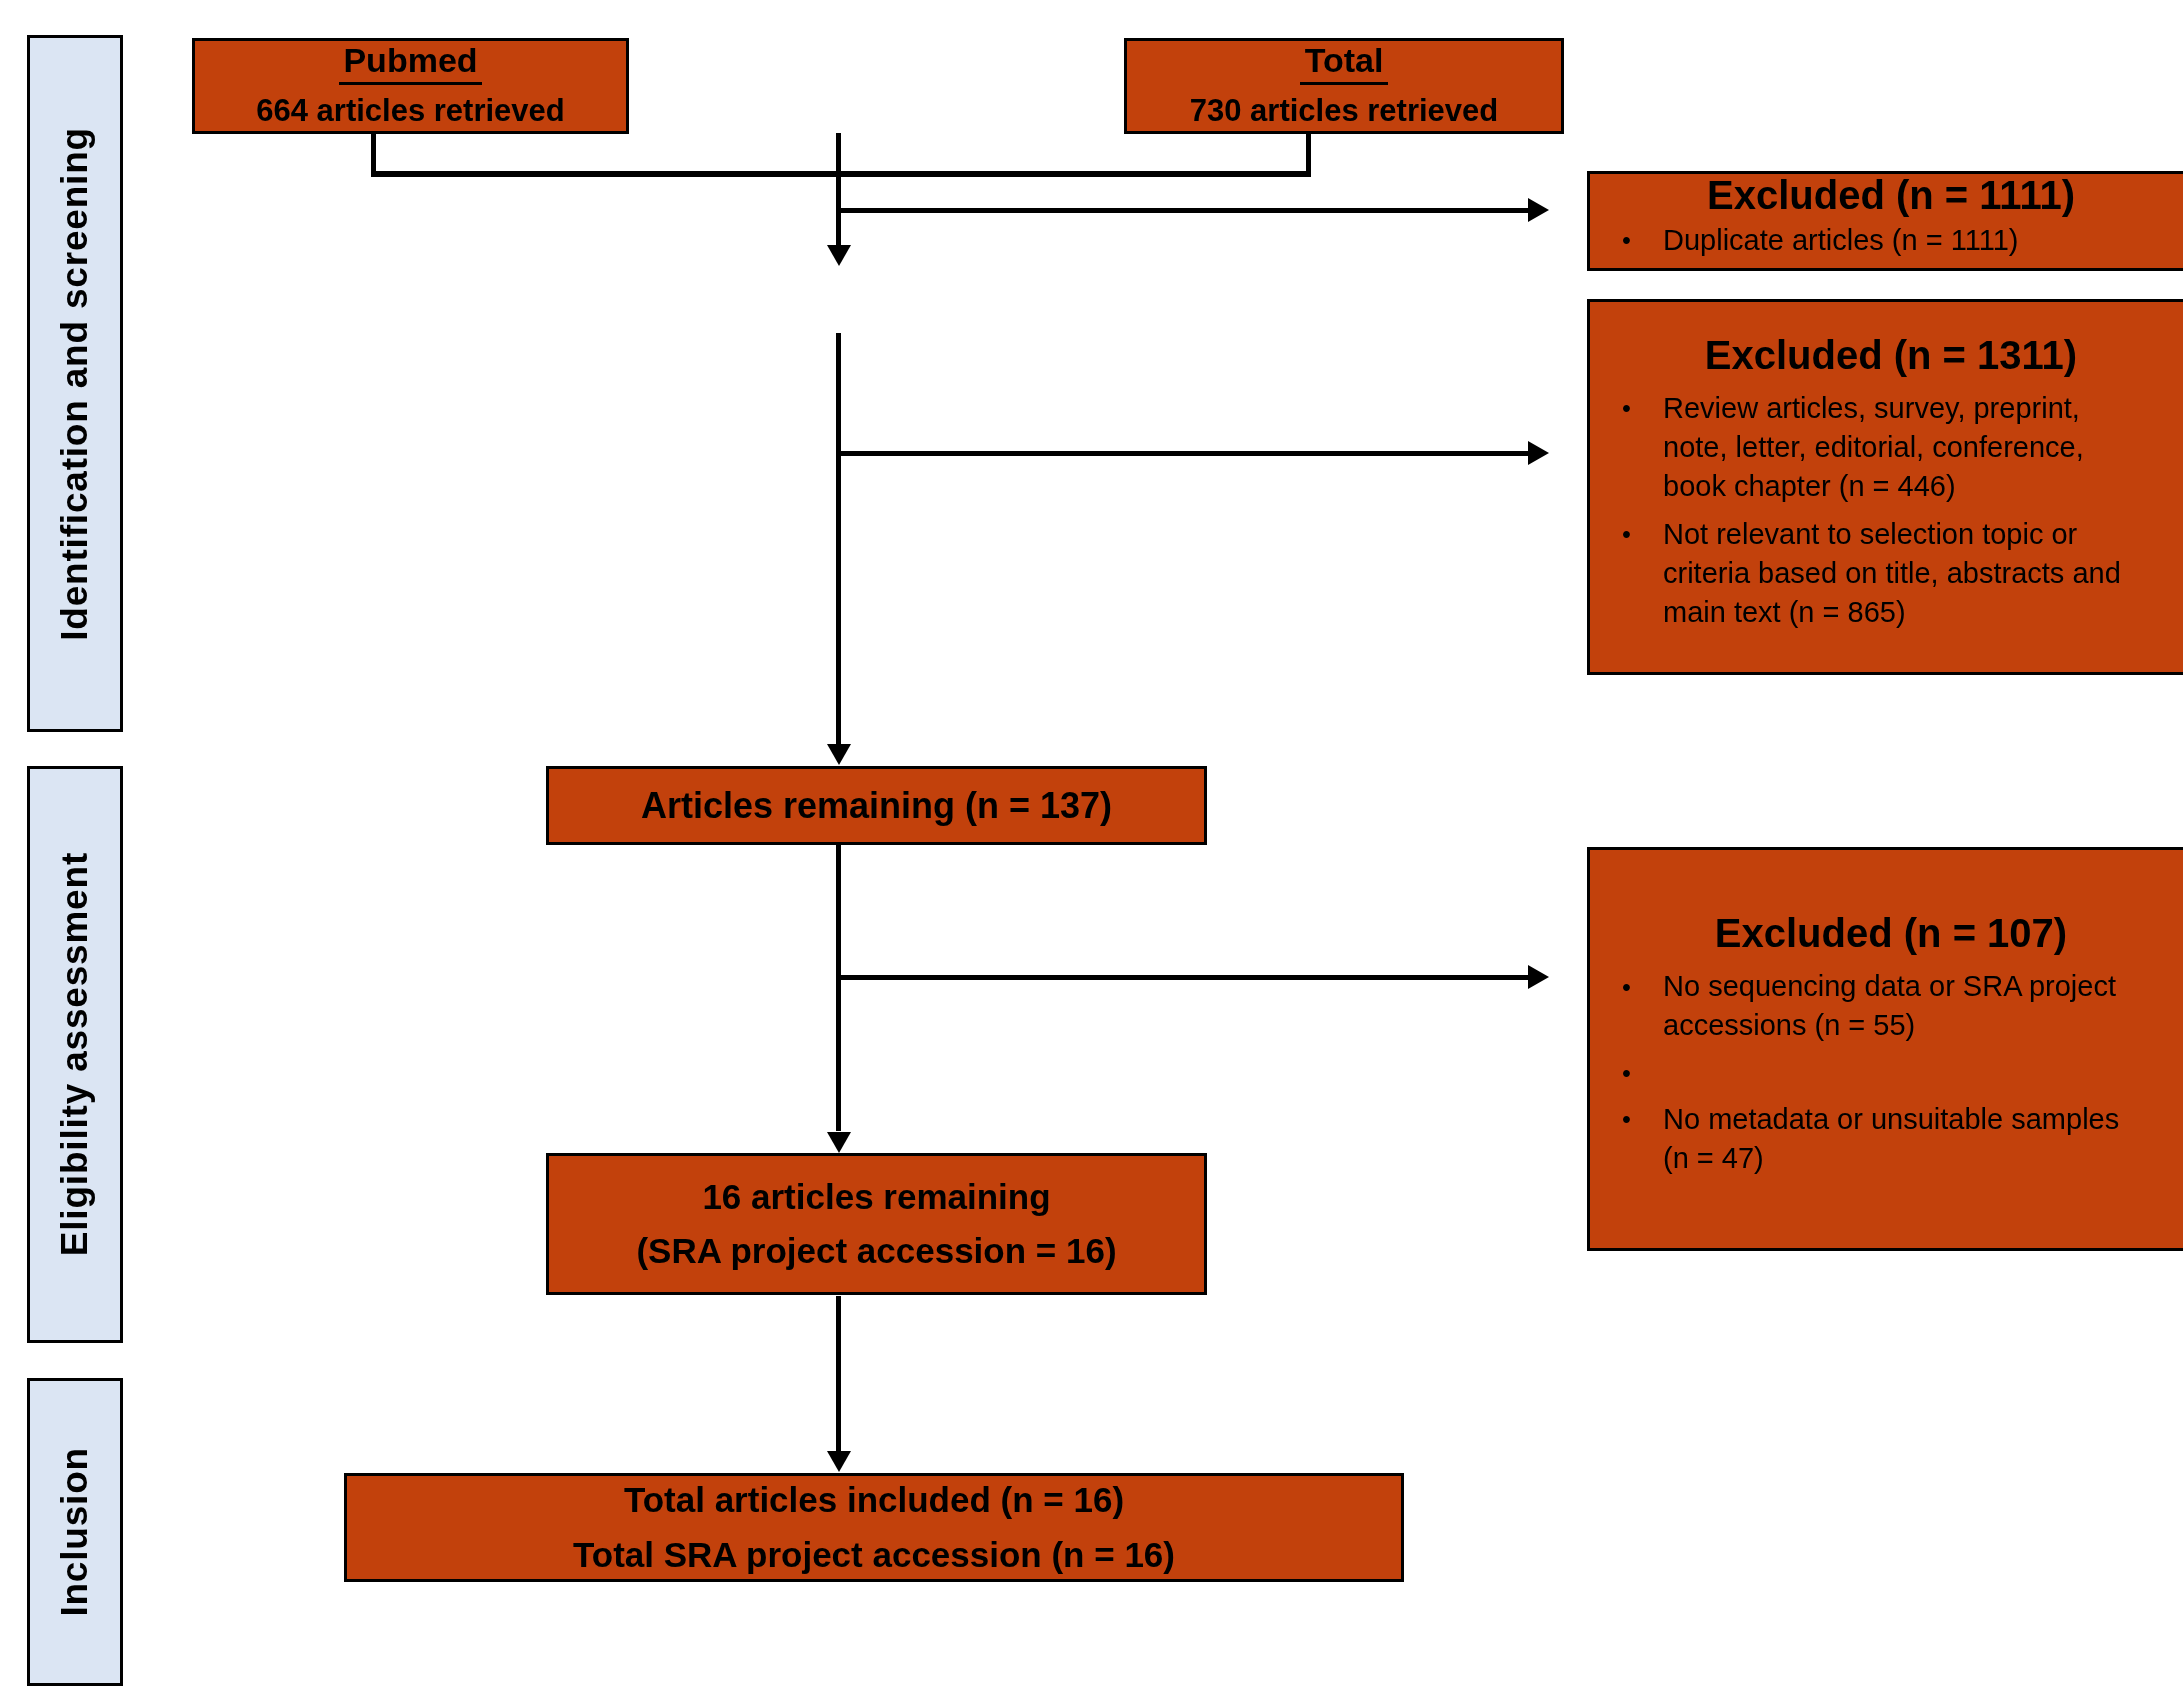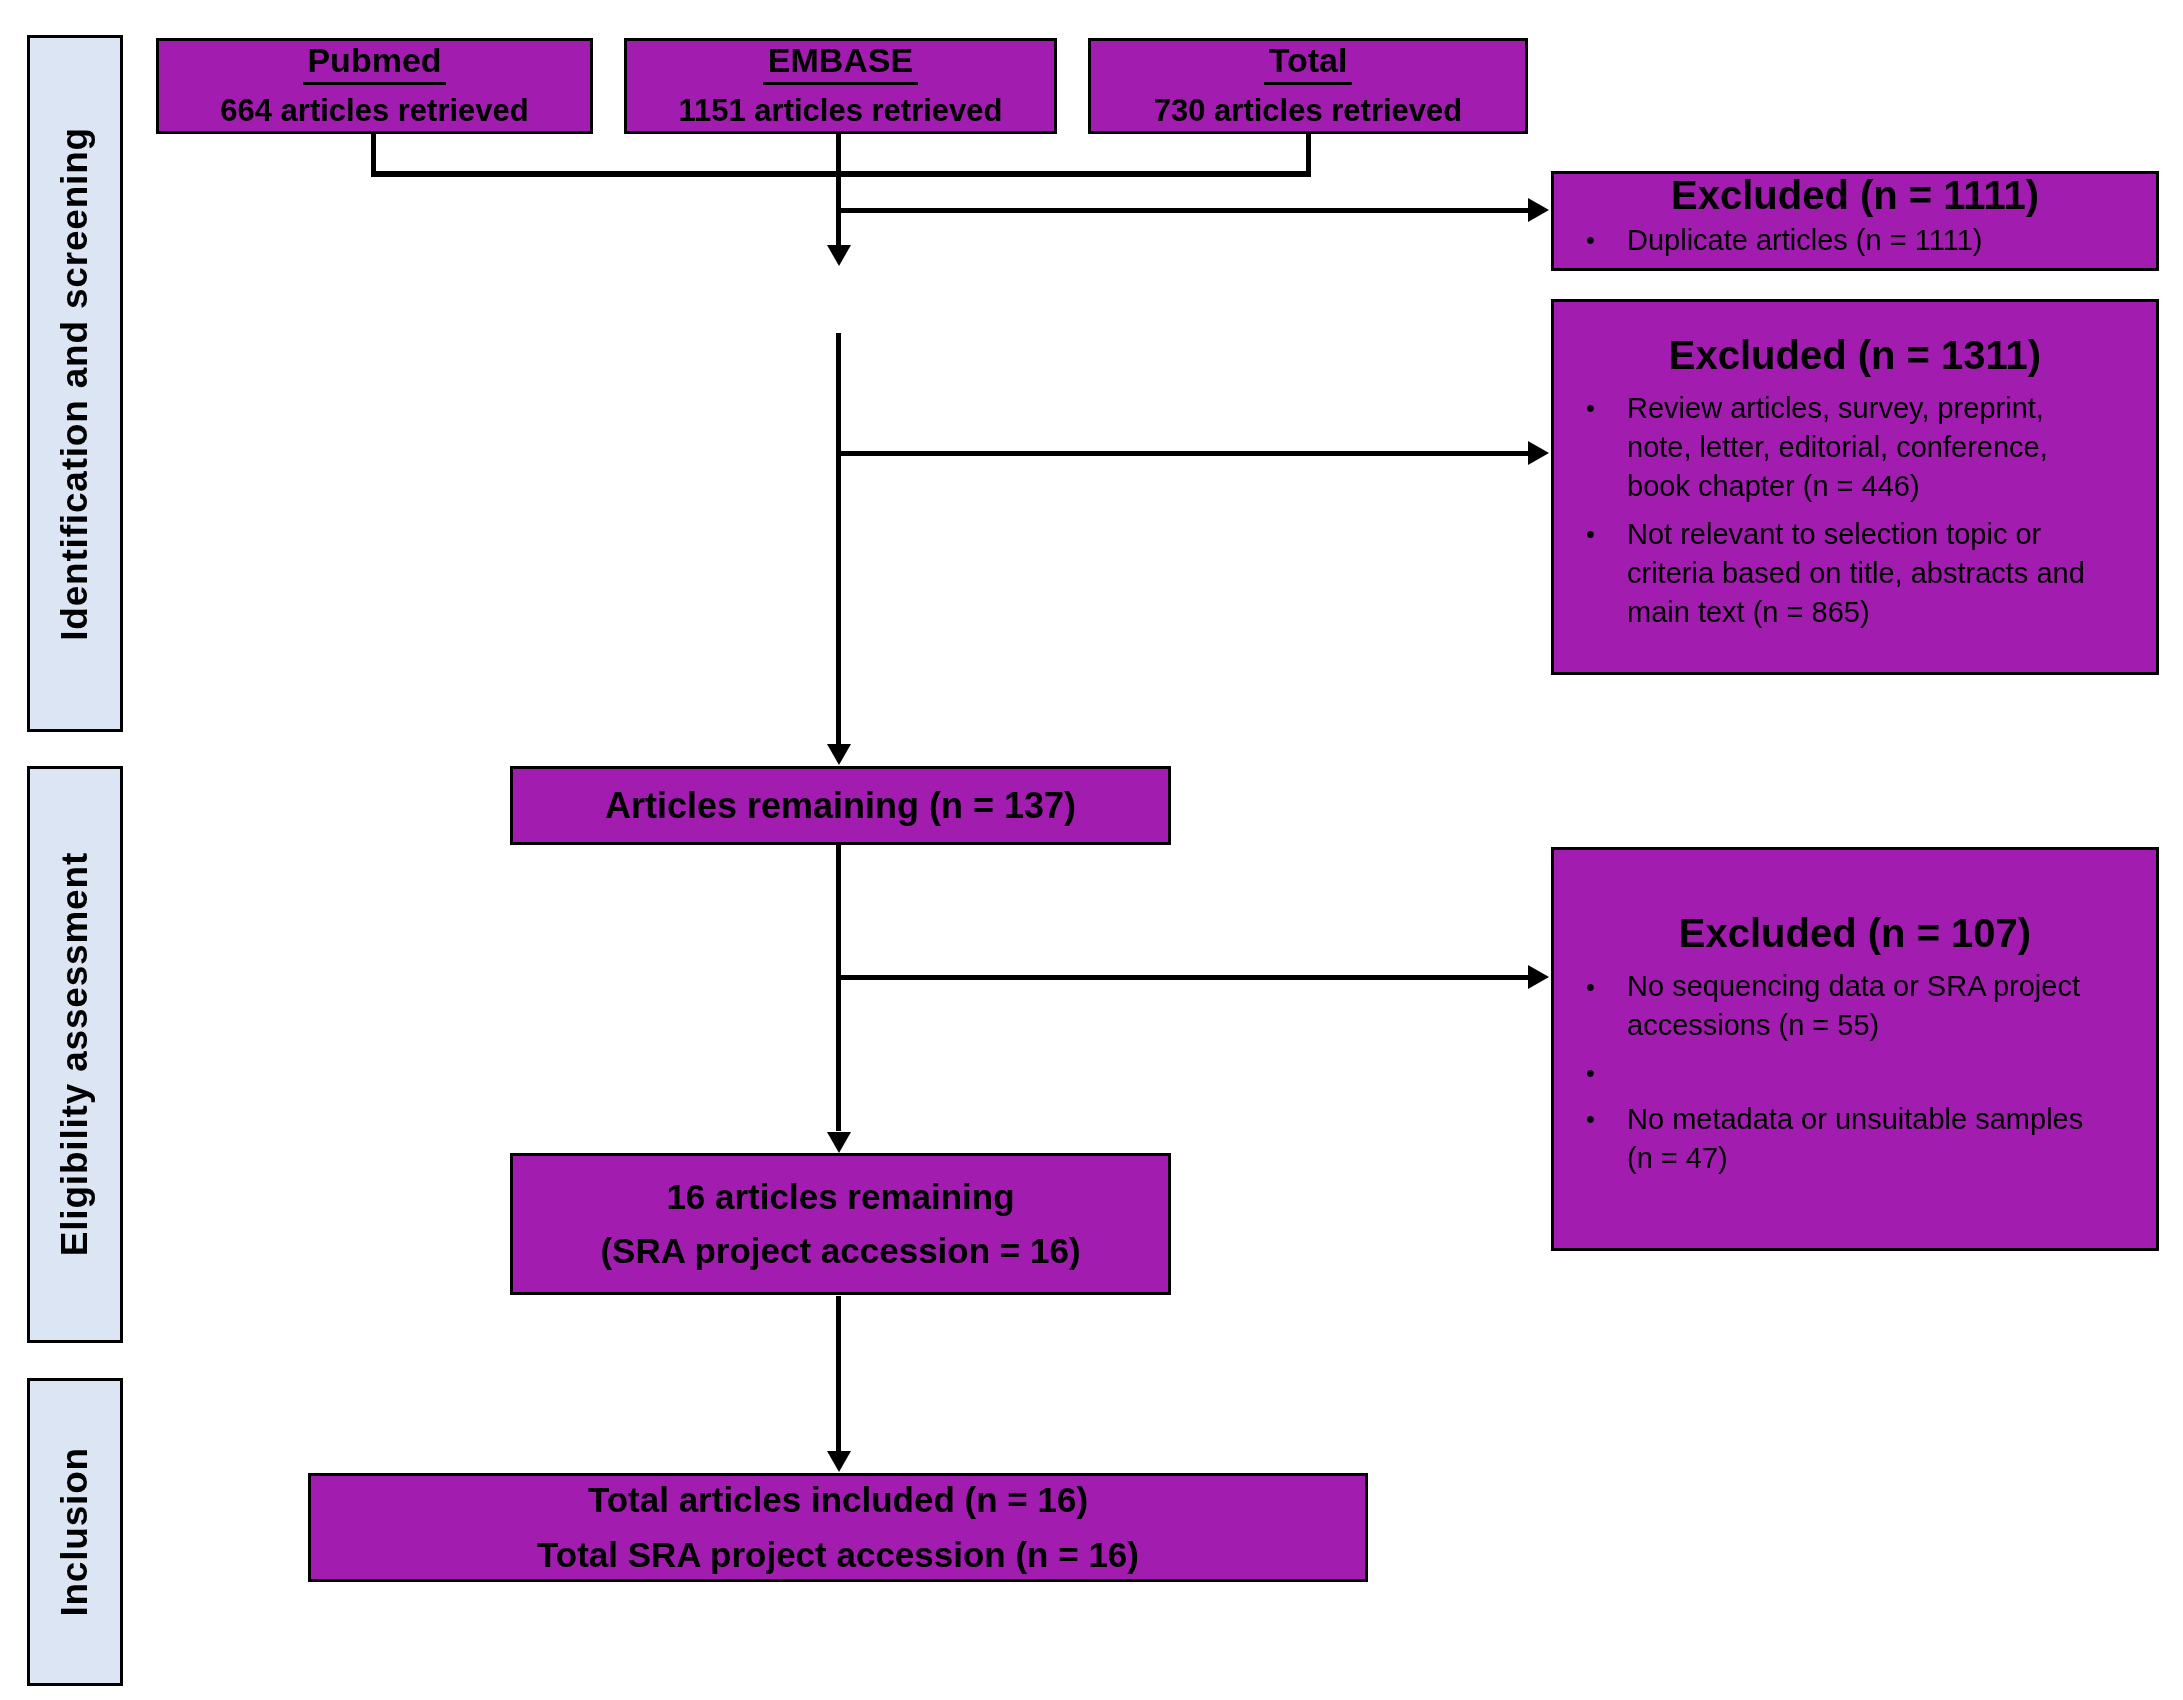--- a/index.html
+++ b/index.html
@@ -1,23 +1,23 @@
 <!DOCTYPE html>
 <html style="font-size:12.3px"><head>
 <meta charset="utf-8">
 <style>
   html,body { margin:0; padding:0; background:#ffffff; }
   #canvas {
     position:relative; width:2183px; height:1701px; background:#ffffff;
     font-family:"Liberation Sans", sans-serif; color:#000;
   }
   .box {
-    position:absolute; background:#a21caf; border:3.8px solid #000;
+    position:absolute; background:#c2410c; border:3.8px solid #000;
     box-sizing:border-box; display:flex; flex-direction:column;
-    align-items:center; justify-content:center; text-align:center;
+    align-items:center; justify-content:center; text-align:center;margin-left:36px;
   }
   .stage {
     position:absolute; left:27px; width:96px; background:#dbe5f3;
     border:3.1px solid #000; box-sizing:border-box;
     display:flex; align-items:center; justify-content:center;
   }
   .stage .stage-label {
     writing-mode:vertical-rl; transform:rotate(180deg);
     font-size:37px; font-weight:700; white-space:nowrap; letter-spacing:0.8px;
   }
@@ -53,24 +53,20 @@
   <div class="stage" style="top:766px; height:577px;">
     <span class="stage-label">Eligibility assessment</span>
   </div>
   <div class="stage" style="top:1378px; height:308px;">
     <span class="stage-label">Inclusion</span>
   </div>
 
   <div class="box" style="left:156px; top:38px; width:437px; height:96px;">
     <span class="src-title">Pubmed</span>
     <span class="src-count">664 articles retrieved</span>
-  </div>
-  <div class="box" style="left:624px; top:38px; width:433px; height:96px;">
-    <span class="src-title">EMBASE</span>
-    <span class="src-count">1151 articles retrieved</span>
   </div>
   <div class="box" style="left:1088px; top:38px; width:440px; height:96px;">
     <span class="src-title">Total</span>
     <span class="src-count">730 articles retrieved</span>
   </div>
 
   <div class="box" style="left:510px; top:766px; width:661px; height:79px;">
     <span class="flow-label">Articles remaining (n = 137)</span>
   </div>
   <div class="box flow-two" style="left:510px; top:1153px; width:661px; height:142px;">

